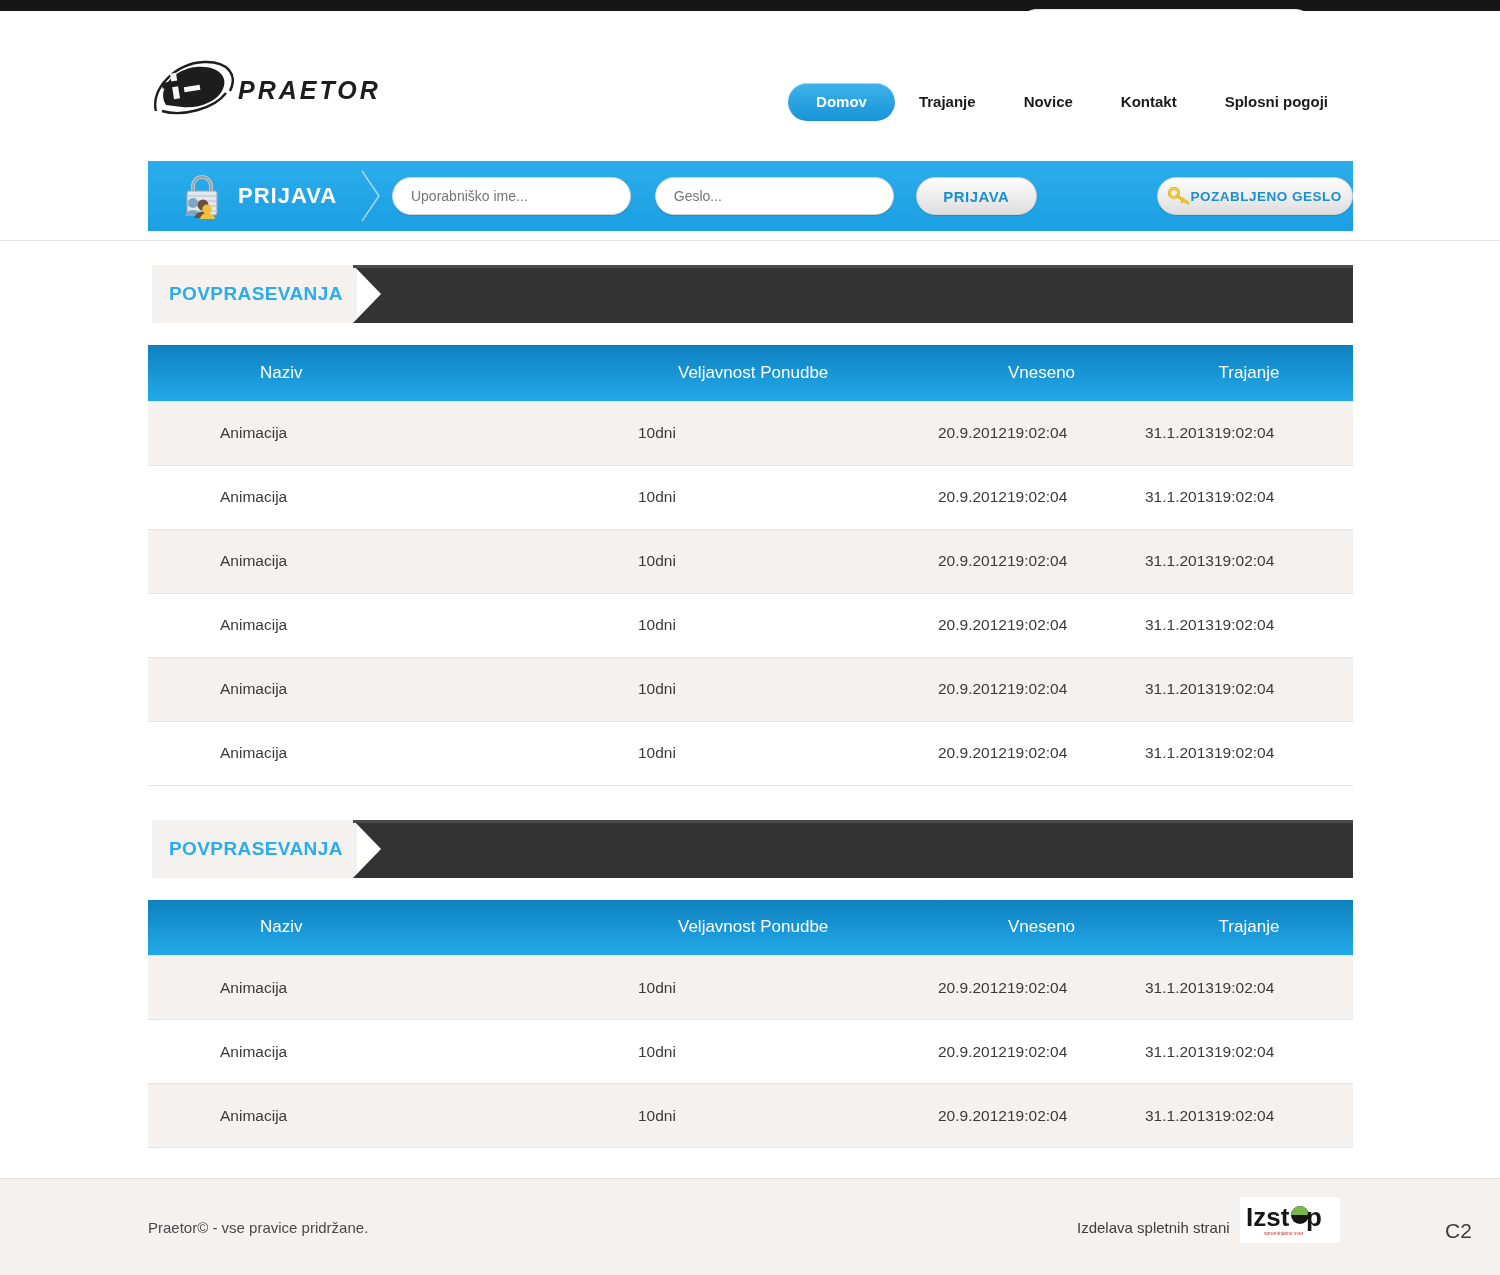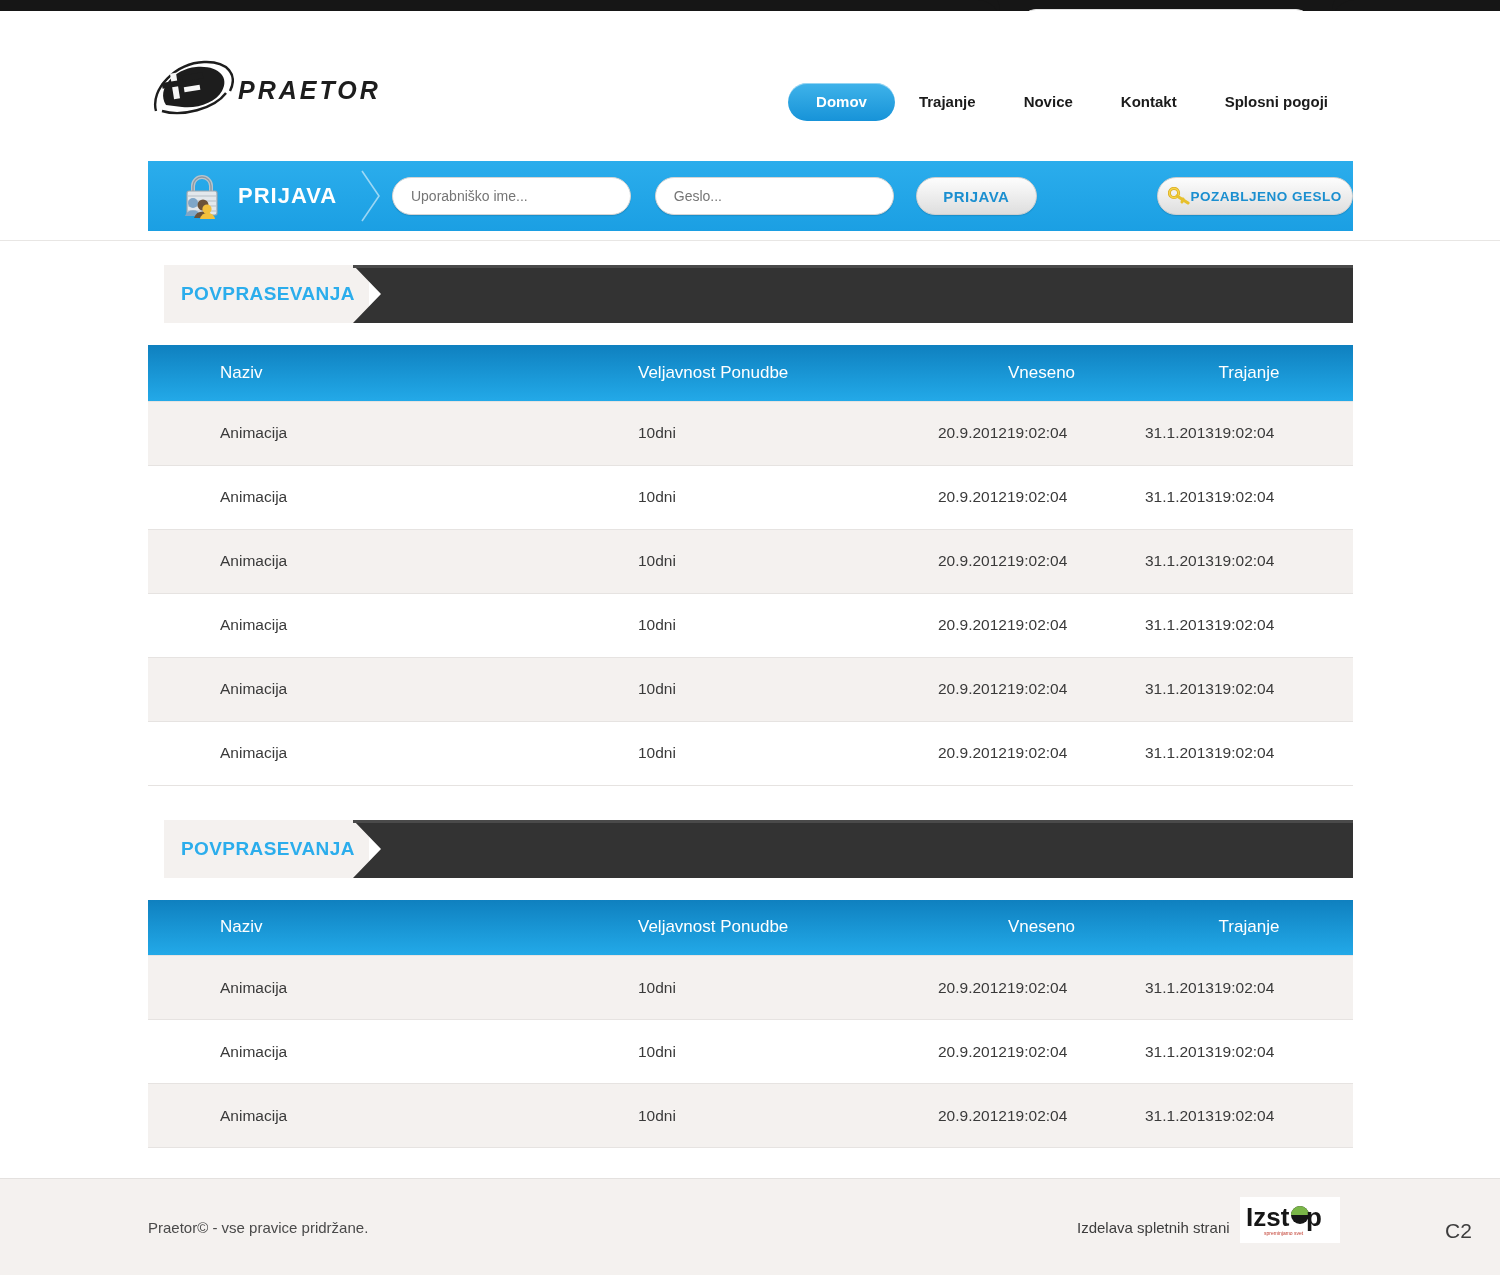--- a/index.html
+++ b/index.html
@@ -127,40 +127,40 @@
     background: #e8e6e4;
   }
 
   
   .content { position: absolute; top: 241px; left: 0; width: 1500px; }
 
   .section-header {
     position: relative; width: 1205px; margin: 24px 0 0 148px; height: 58px;
   }
   .sh-label {
-    position: absolute; left: 16px; top: 0; height: 58px; width: 205px;
+    position: absolute; left: 4px; top: 0; height: 58px; width: 205px;
     background: #f4f1ef; display: flex; align-items: center;
   }
   .sh-label span {
     margin-left: 17px; color: #2badec; font-weight: bold; font-size: 19px;
     letter-spacing: .4px; font-family: "Liberation Sans", sans-serif;
   }
   .sh-arrow {
     position: absolute; left: 205px; top: 0; width: 1000px; height: 58px;
   }
   .sh-arrow svg { display: block; width: 1000px; height: 58px; }
 
   table.data-table {
     width: 1205px; margin: 22px 0 0 148px; border-collapse: collapse;
     table-layout: fixed;
   }
   table.data-table thead th {
     background: linear-gradient(#0f80bf 0%, #1b9ad9 62%, #23a9e8 100%);
     color: #ffffff; font-weight: normal; font-size: 17px;
-    height: 56px; text-align: left; padding: 0 0 0 72px;
+    height: 56px; text-align: left; padding: 0 0 0 112px;
     font-family: "Liberation Sans", sans-serif;
   }
   table.data-table thead th.c-center { text-align: center; padding: 0; }
   table.data-table tbody td {
     height: 64px; font-size: 15.5px; color: #3a3a3a; padding: 0 0 0 72px;
     border-top: 1px solid #e6e3e1; border-bottom: 1px solid #e6e3e1;
     font-family: "Liberation Sans", sans-serif;
   }
   table.data-table tbody td.c-center { text-align: center; padding: 0; }
   table.data-table tbody tr.odd td { background: #f4f1ef; }

